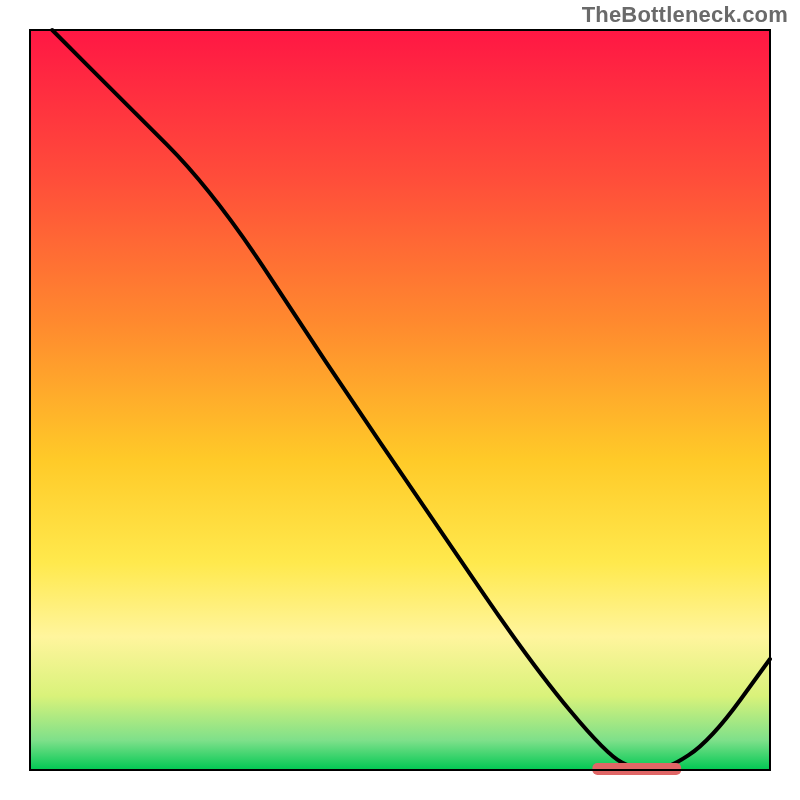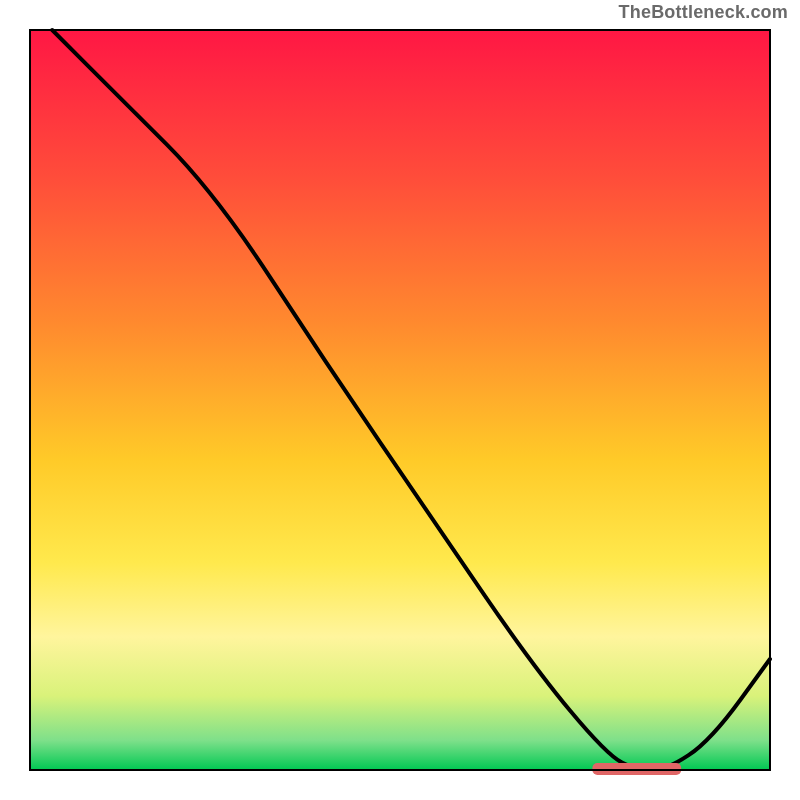--- a/index.html
+++ b/index.html
@@ -13,21 +13,21 @@
   .container {
     position: relative;
     width: 800px;
     height: 800px;
   }
   .watermark {
     position: absolute;
     top: 2px;
     right: 12px;
     font-family: Arial, Helvetica, sans-serif;
-    font-size: 18px;
+    font-size: 22px;
     font-weight: 600;
     color: #6a6a6a;
     letter-spacing: 0.2px;
   }
   svg {
     display: block;
   }
 </style>
 </head>
 <body>

